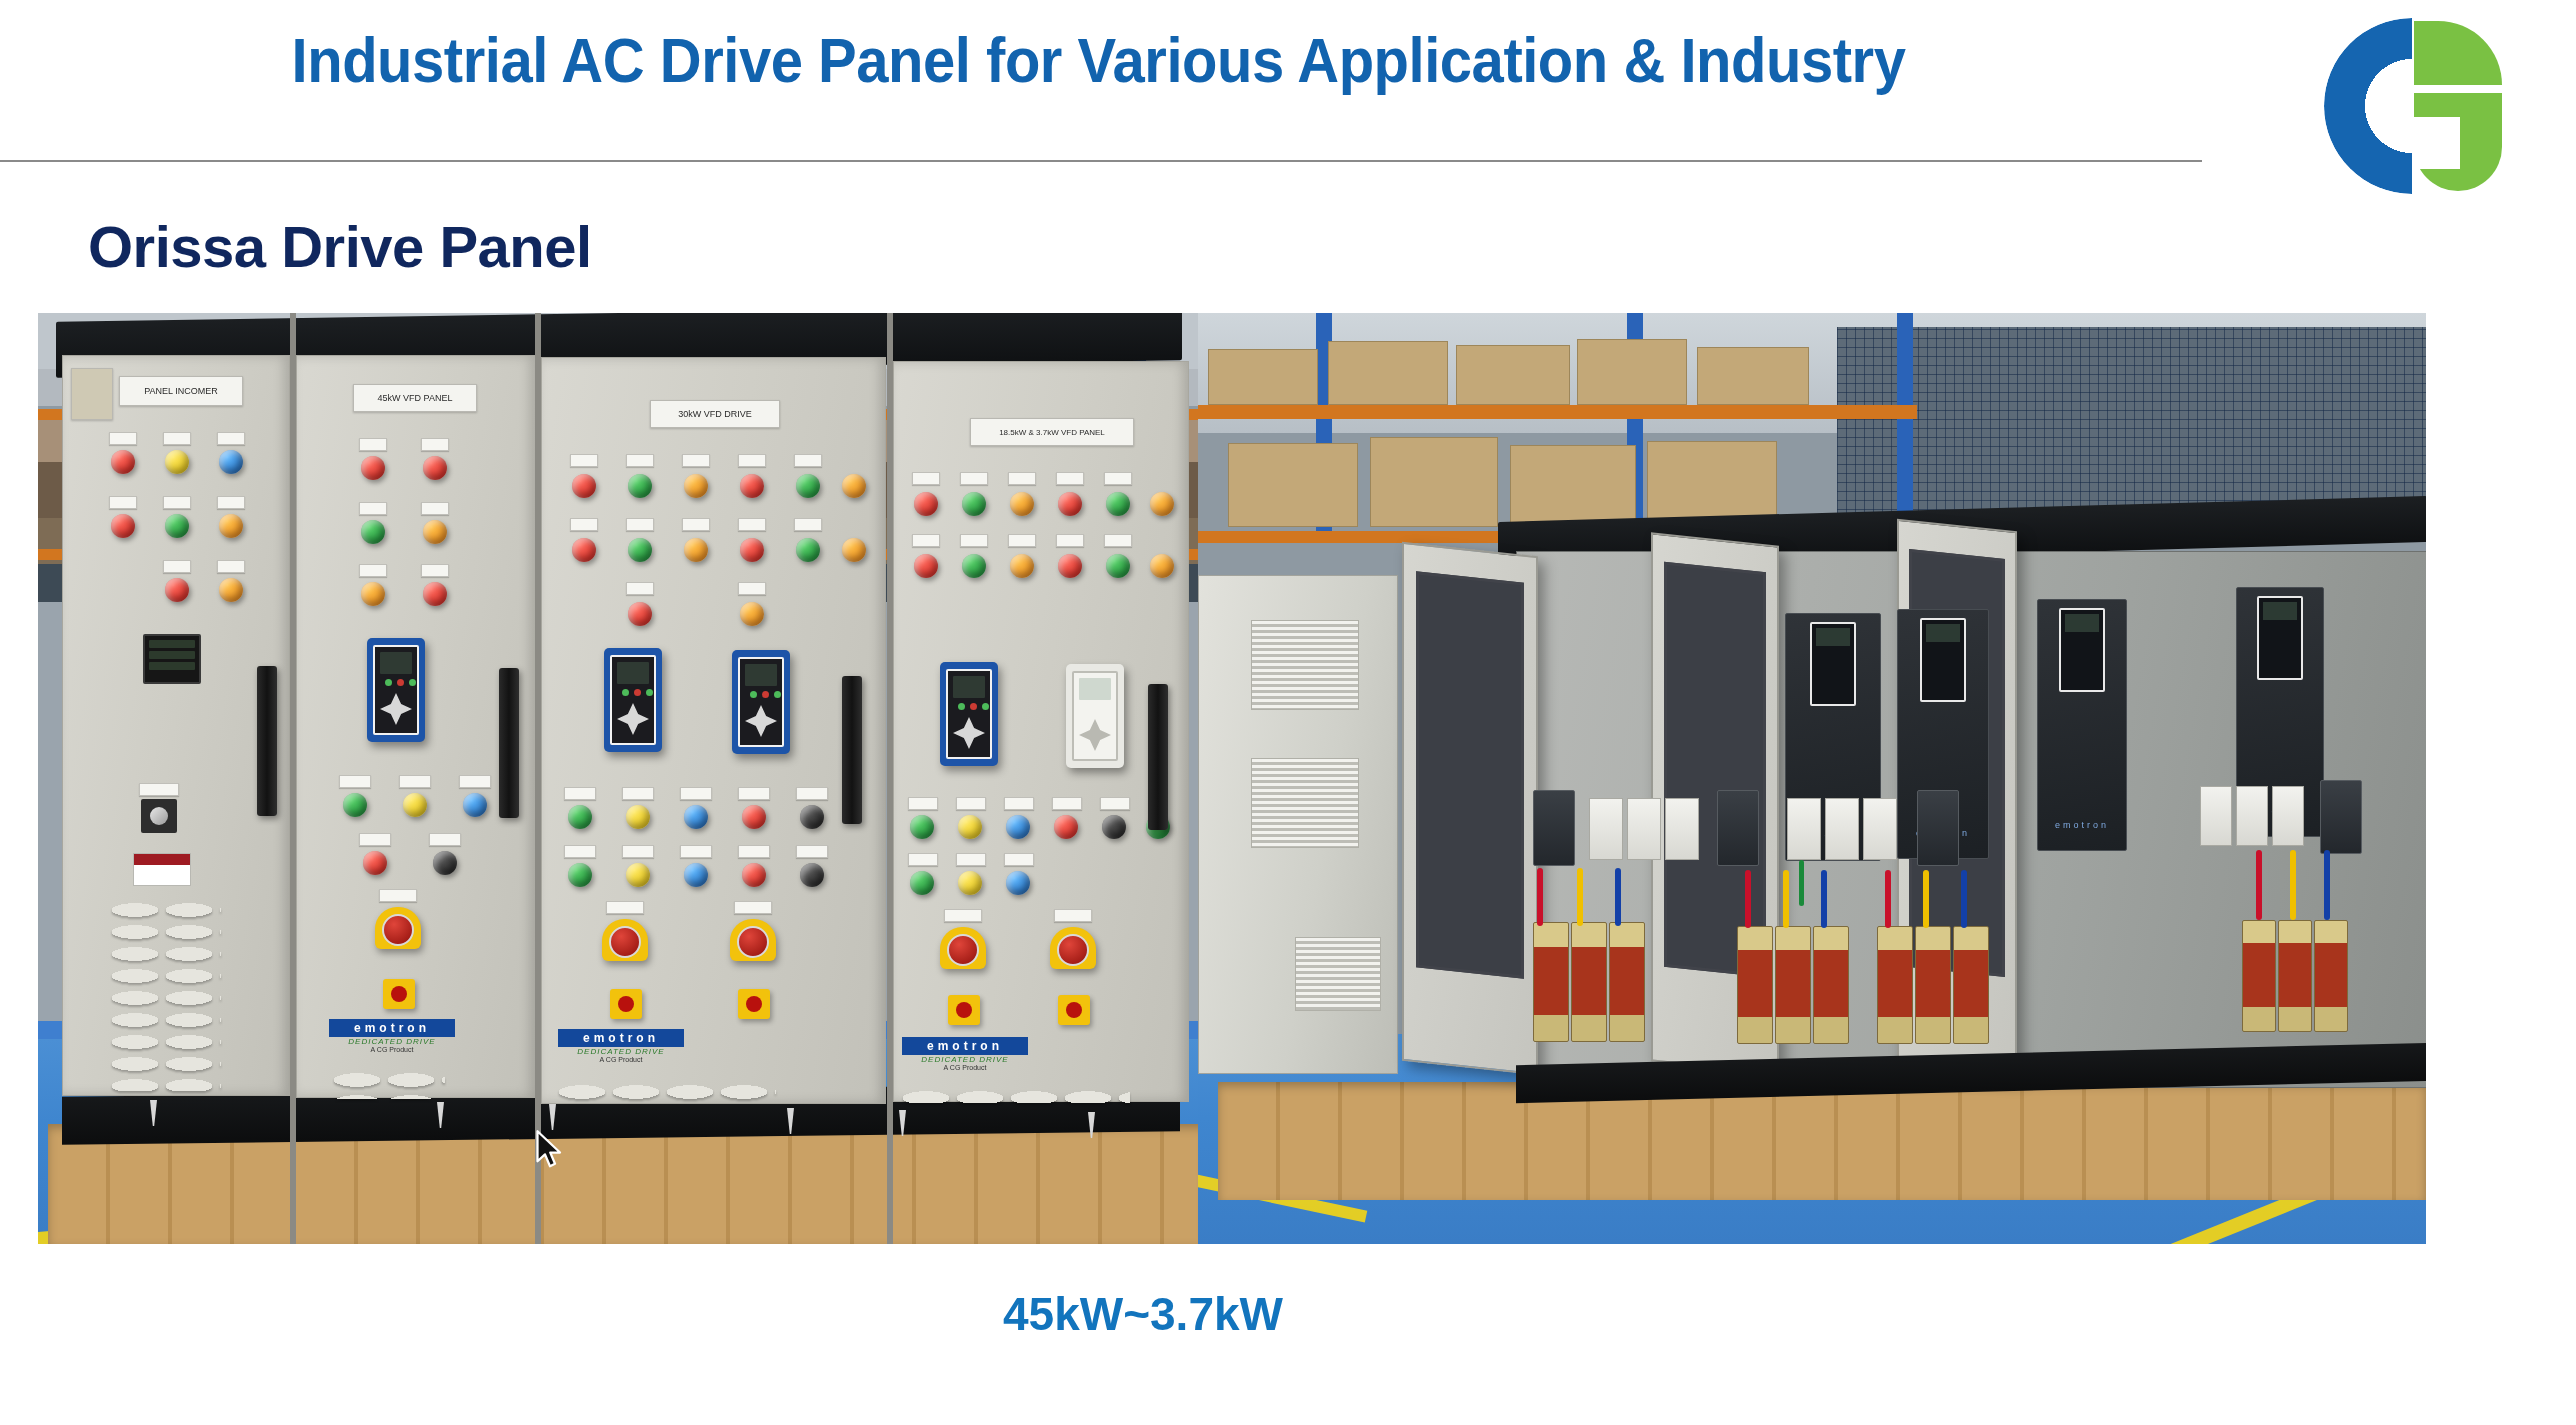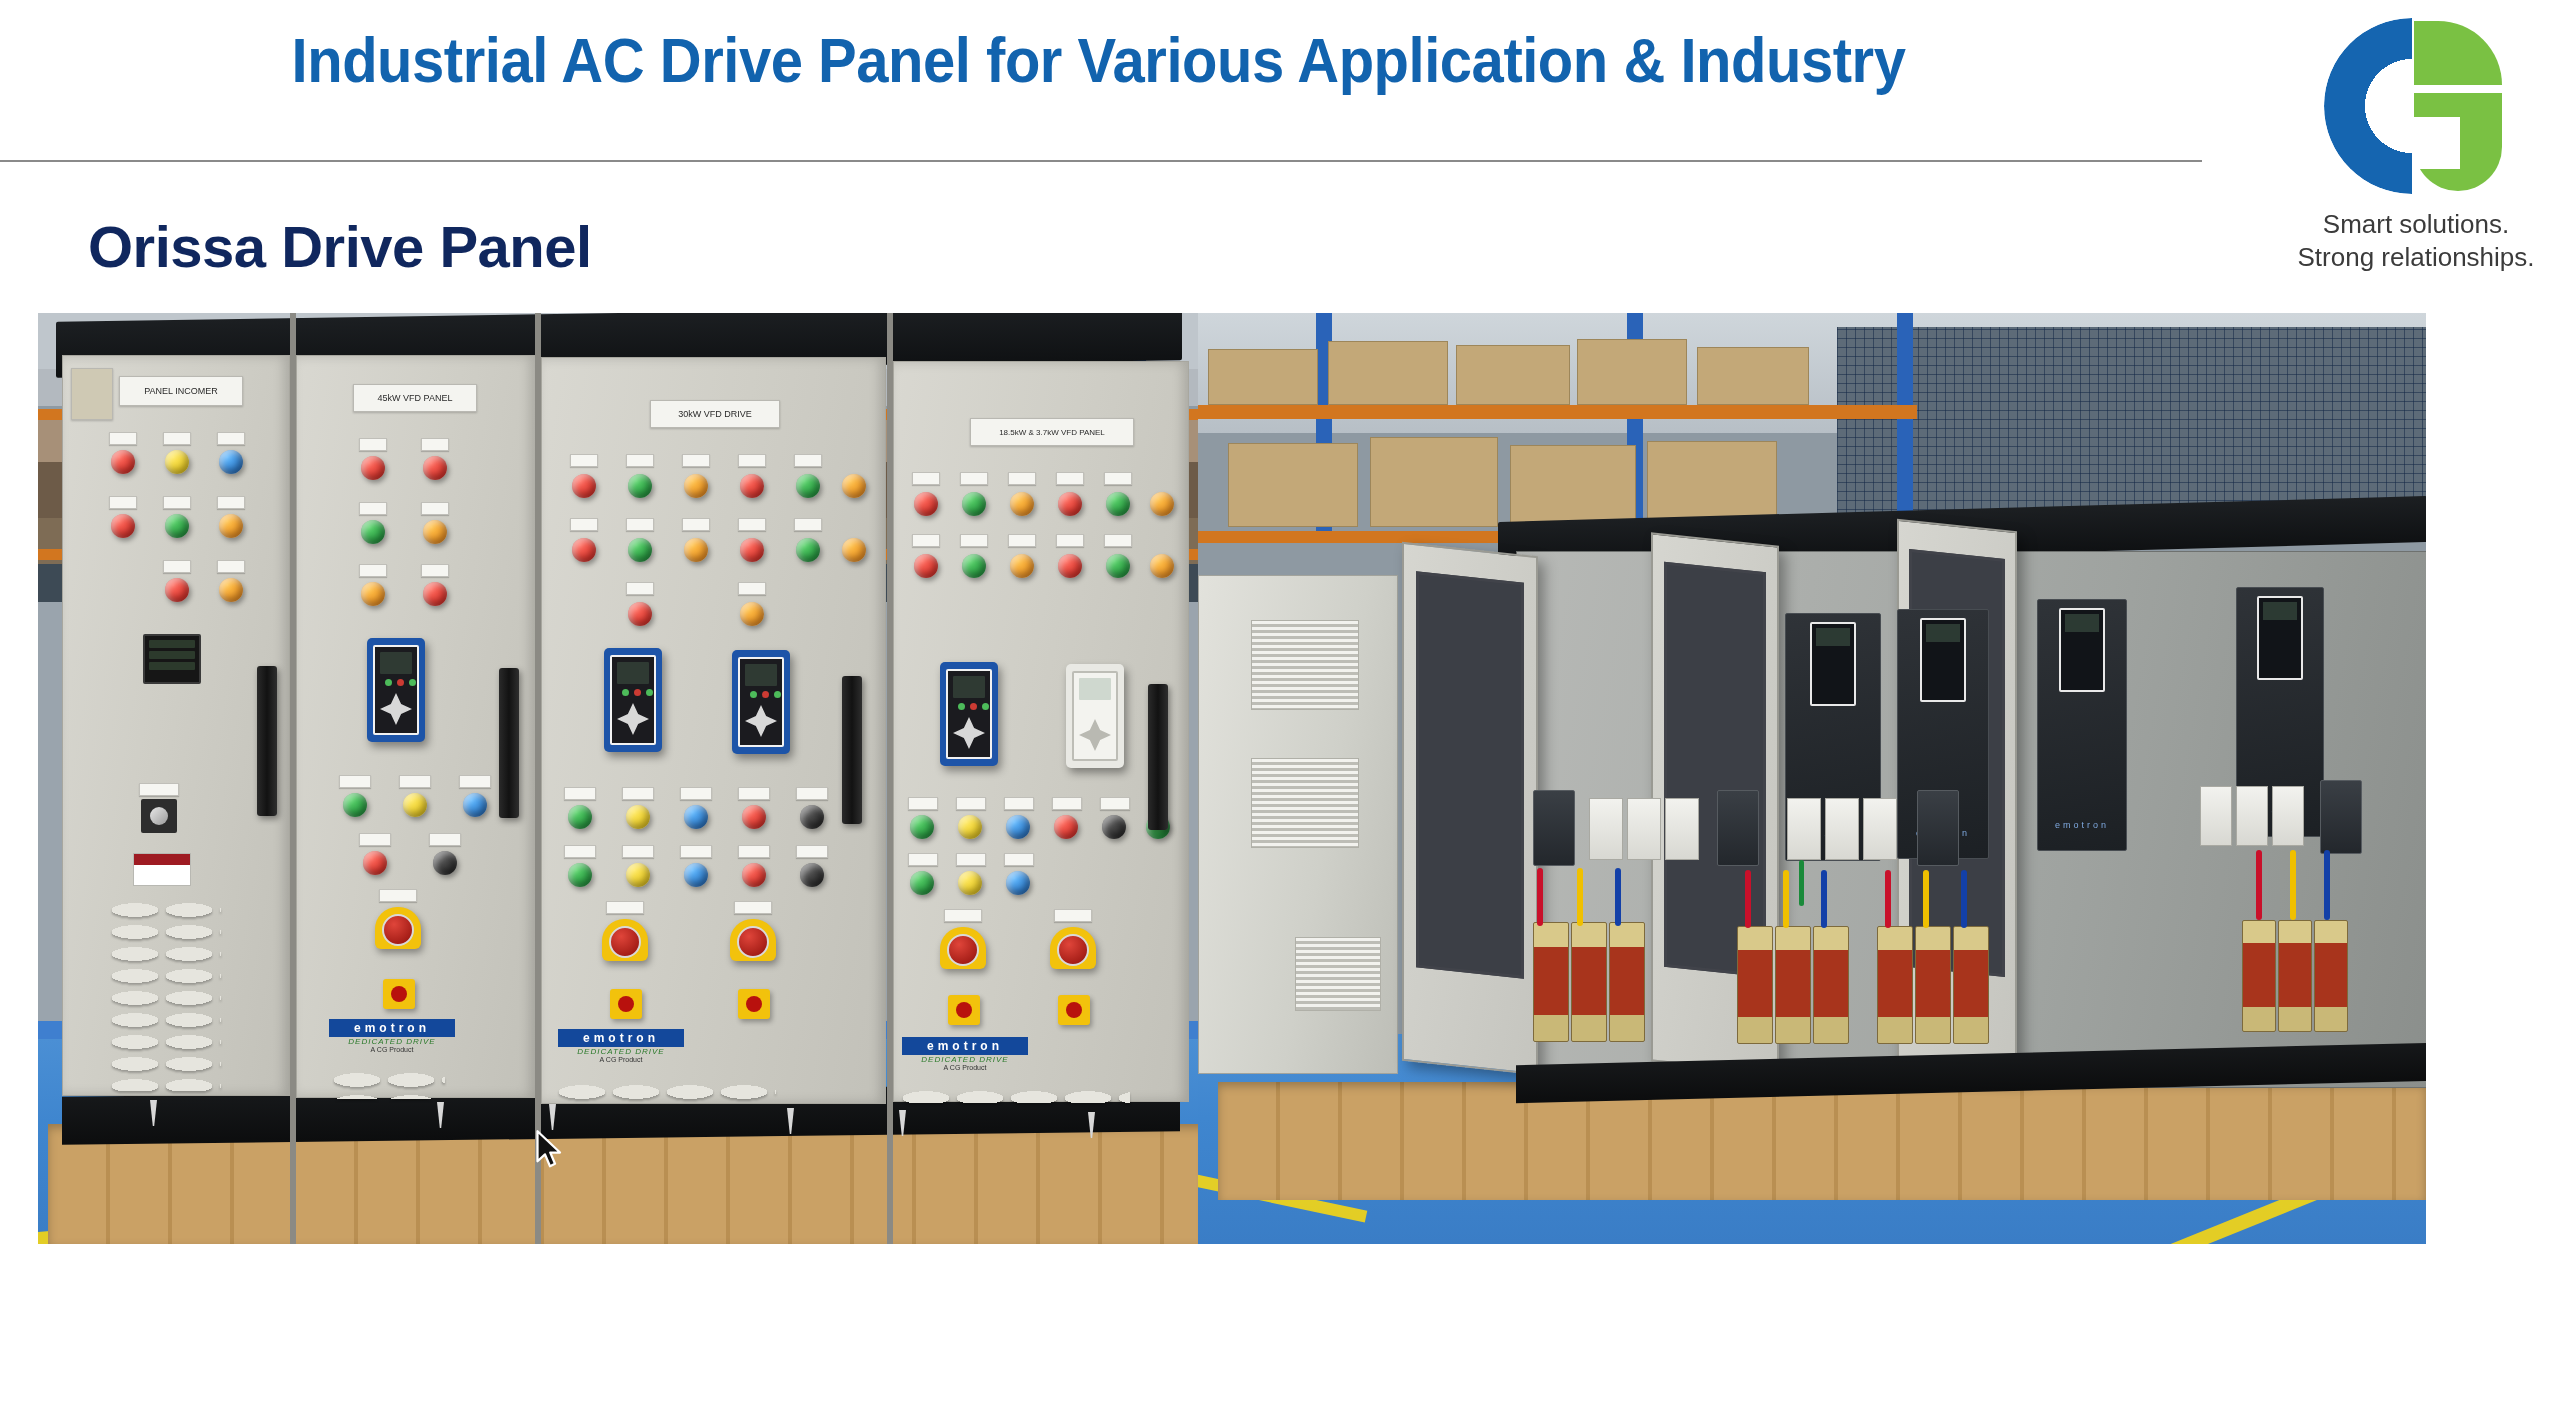--- a/index.html
+++ b/index.html
@@ -302,24 +302,20 @@
 <div id="brand-logo">
   <div class="logo-mark">
     <div class="logo-c"></div>
     <div class="logo-c-notch"></div>
     <div class="logo-g">
       <div class="logo-g-top"></div>
       <div class="logo-g-body"></div>
       <div class="logo-g-bar"></div>
       <div class="logo-g-cut"></div>
     </div>
-  </div>
-  <div id="logo-tagline">
-    <div>Smart solutions.</div>
-    <div>Strong relationships.</div>
   </div>
 </div>
 
 <div id="section-heading">Orissa Drive Panel</div>
 
 <div id="photo-stage">
 
   <div class="photo" id="photo-left">
     <div class="warehouse-bg-l"></div>
 
@@ -753,14 +749,15 @@
     <div class="wire" style="left:1058px;top:537px;width:6px;height:70px;background:#c9102a;"></div>
     <div class="wire" style="left:1092px;top:537px;width:6px;height:70px;background:#f0c000;"></div>
     <div class="wire" style="left:1126px;top:537px;width:6px;height:70px;background:#1340a8;"></div>
 
     <div class="plinth" style="left:318px;top:741px;width:911px;height:38px;transform:skewY(-1.4deg);"></div>
   </div>
 
 </div>
 
 <div id="photo-caption">
+  <div>45kW~3.7kW</div>
 </div>
 
 
 </body></html>

